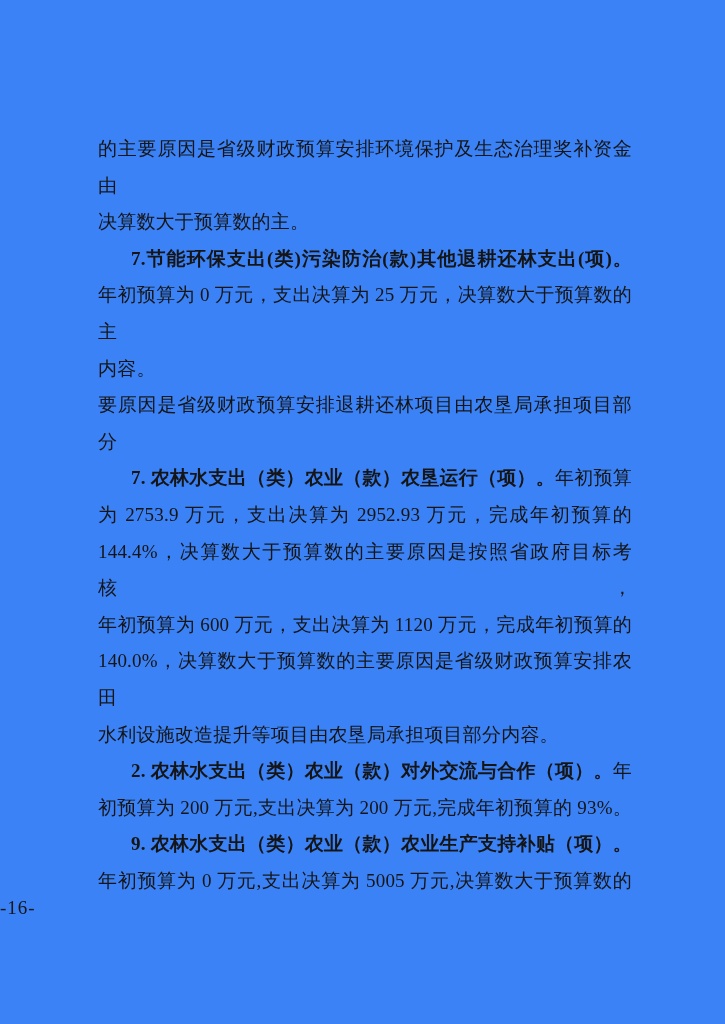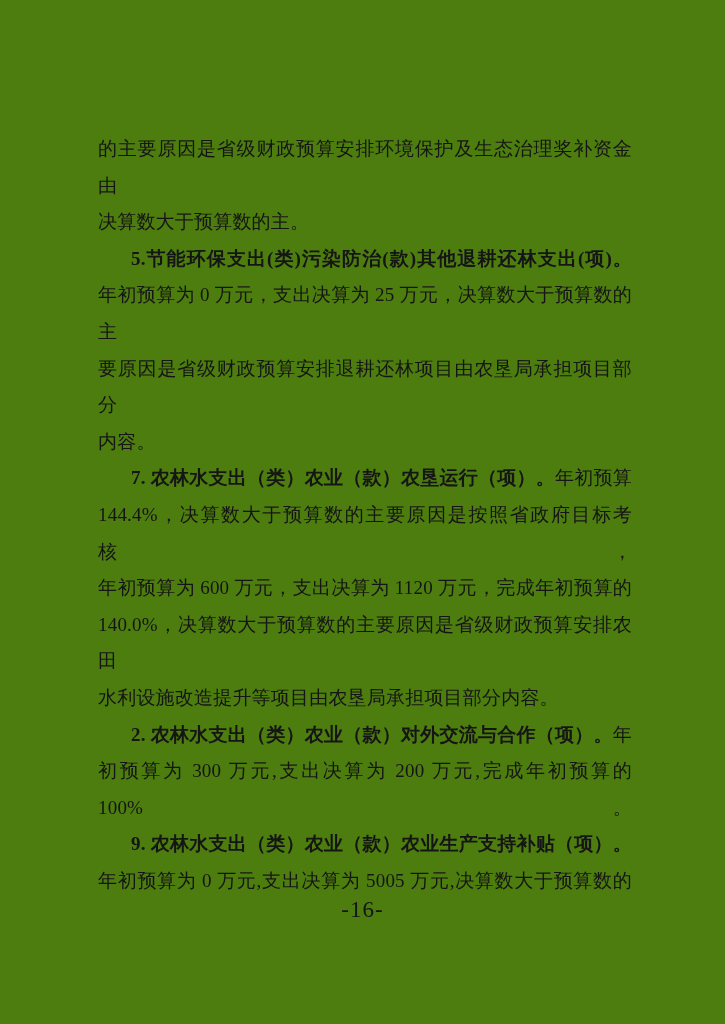--- a/index.html
+++ b/index.html
@@ -11,21 +11,21 @@
     height: 1024px;
     background: #ffffff;
     position: relative;
     font-family: "Liberation Serif", serif;
     color: #151515;
     overflow: hidden;
   }
   .page {
     position: absolute;
     inset: 0;
-    background: #4d7c0f;
+    background: #3b82f6;
   }
   .doc-body {
     position: absolute;
     left: 98px;
     top: 131px;
     width: 534px;
     font-size: 19px;
     line-height: 36.6px;
     letter-spacing: 0.2px;
   }
@@ -41,41 +41,41 @@
     padding-left: 33px;
   }
   .seg-bold {
     font-weight: bold;
   }
   .footer {
     position: absolute;
     top: 897px;
     left: 0;
     width: 725px;
-    text-align: center;
-    font-size: 23px;
+    font-size: 19px;
     letter-spacing: 1px;
     color: #151515;
   }
 </style>
 </head>
 <body>
 
 <div class="page">
   <div class="doc-body">
       <div class="line fill"><span>的主要原因是省级财政预算安排环境保护及生态治理奖补资金由</span></div>
       <div class="line"><span>决算数大于预算数的主。</span></div>
-      <div class="line indent fill"><span class="seg-bold">5.节能环保支出(类)污染防治(款)其他退耕还林支出(项)。</span></div>
+      <div class="line indent fill"><span class="seg-bold">7.节能环保支出(类)污染防治(款)其他退耕还林支出(项)。</span></div>
       <div class="line fill"><span>年初预算为 0 万元，支出决算为 25 万元，决算数大于预算数的主</span></div>
+      <div class="line"><span>内容。</span></div>
       <div class="line fill"><span>要原因是省级财政预算安排退耕还林项目由农垦局承担项目部分</span></div>
-      <div class="line"><span>内容。</span></div>
       <div class="line indent fill"><span class="seg-bold">7. 农林水支出（类）农业（款）农垦运行（项）。</span><span>年初预算</span></div>
+      <div class="line fill"><span>为 2753.9 万元，支出决算为 2952.93 万元，完成年初预算的</span></div>
       <div class="line fill"><span>144.4%，决算数大于预算数的主要原因是按照省政府目标考核，</span></div>
       <div class="line fill"><span>年初预算为 600 万元，支出决算为 1120 万元，完成年初预算的</span></div>
       <div class="line fill"><span>140.0%，决算数大于预算数的主要原因是省级财政预算安排农田</span></div>
       <div class="line"><span>水利设施改造提升等项目由农垦局承担项目部分内容。</span></div>
       <div class="line indent fill"><span class="seg-bold">2. 农林水支出（类）农业（款）对外交流与合作（项）。</span><span>年</span></div>
-      <div class="line fill"><span>初预算为 300 万元,支出决算为 200 万元,完成年初预算的 100%。</span></div>
+      <div class="line fill"><span>初预算为 200 万元,支出决算为 200 万元,完成年初预算的 93%。</span></div>
       <div class="line indent fill"><span class="seg-bold">9. 农林水支出（类）农业（款）农业生产支持补贴（项）。</span></div>
       <div class="line fill"><span>年初预算为 0 万元,支出决算为 5005 万元,决算数大于预算数的</span></div>
     </div>
   <div class="footer">-16-</div>
 </div>
 
 </body></html>

